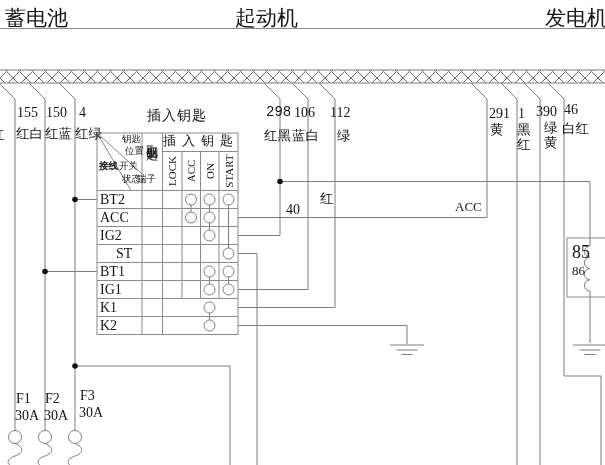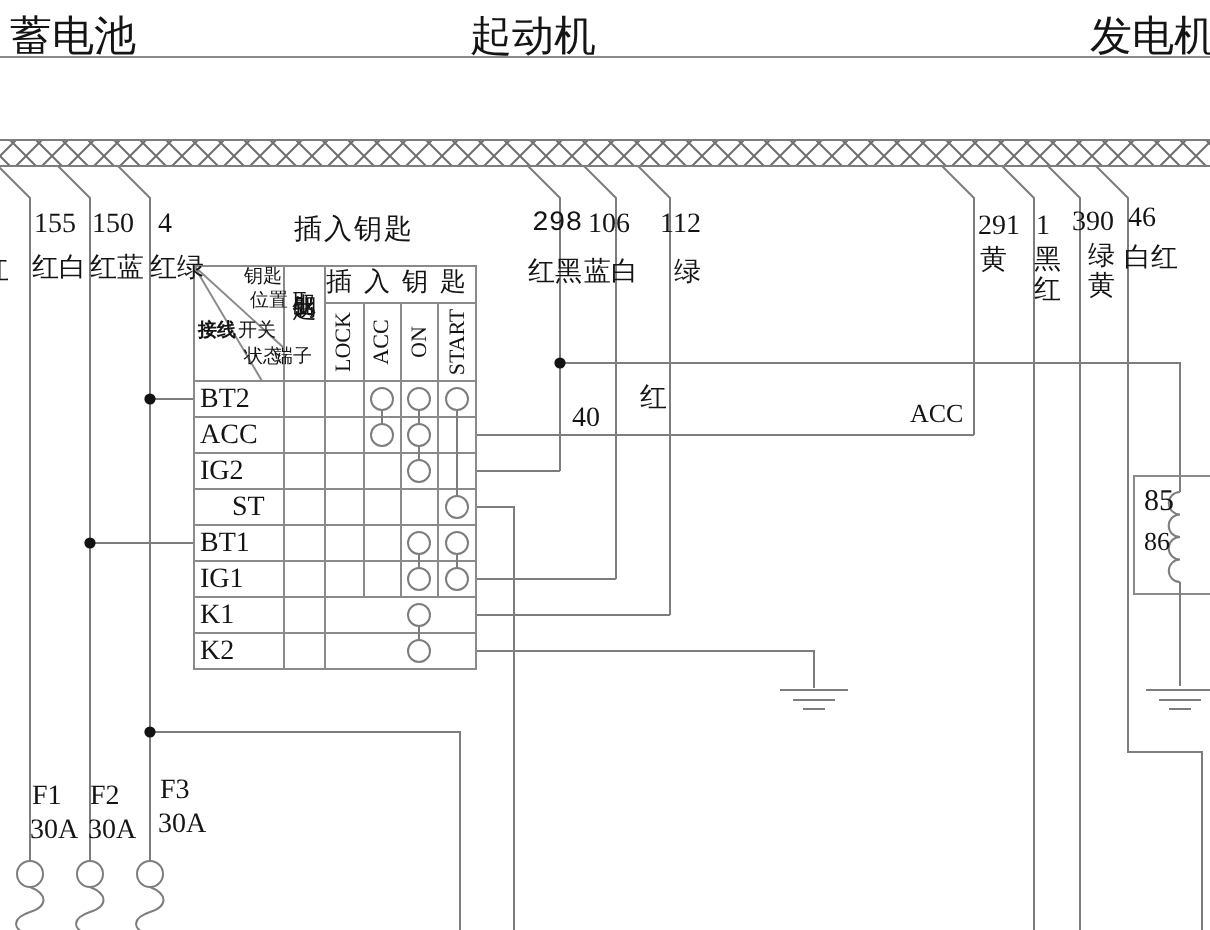--- a/index.html
+++ b/index.html
@@ -183,21 +183,21 @@
   <div class="t title" style="left:147px;top:108px;">插入钥匙</div>
   <div class="t tiny" style="left:122px;top:134px;">钥匙</div>
   <div class="t tiny" style="left:125px;top:146px;">位置</div>
   <div class="t tiny" style="left:99px; top:161px;font-weight:bold;">接线</div>
   <div class="t tiny" style="left:101px;top:174px;padding-left:36px;">端子</div>
   <div class="t tiny" style="left:119px;top:161px;">开关</div>
   <div class="t tiny" style="left:122px;top:174px;">状态</div>
   <div class="t vtext" style="left:145px;top:136px;height:54px;">取出钥匙</div>
   <div class="t" style="left:163px;top:135px;width:75px;text-align:right;font-size:13px;letter-spacing:6px;font-family:Liberation Mono, monospace;">插入钥匙</div>
 
-  <div class="t" style="left:572px;top:243px;font-size:15px;">85</div>
+  <div class="t" style="left:572px;top:243px;font-size:18px;">85</div>
   <div class="t" style="left:572px;top:264px;font-size:13px;">86</div>
 
 <div class="t rowlab" style="left: 100px; top: 199.5px;">BT2</div>
     <div class="t rowlab" style="left: 100px; top: 217.5px;">ACC</div>
     <div class="t rowlab" style="left: 100px; top: 235.5px;">IG2</div>
     <div class="t rowlab" style="left: 116px; top: 253.5px; text-align: right;">ST</div>
     <div class="t rowlab" style="left: 100px; top: 271.5px;">BT1</div>
     <div class="t rowlab" style="left: 100px; top: 289.5px;">IG1</div>
     <div class="t rowlab" style="left: 100px; top: 307.5px;">K1</div>
     <div class="t rowlab" style="left: 100px; top: 325.5px;">K2</div>

